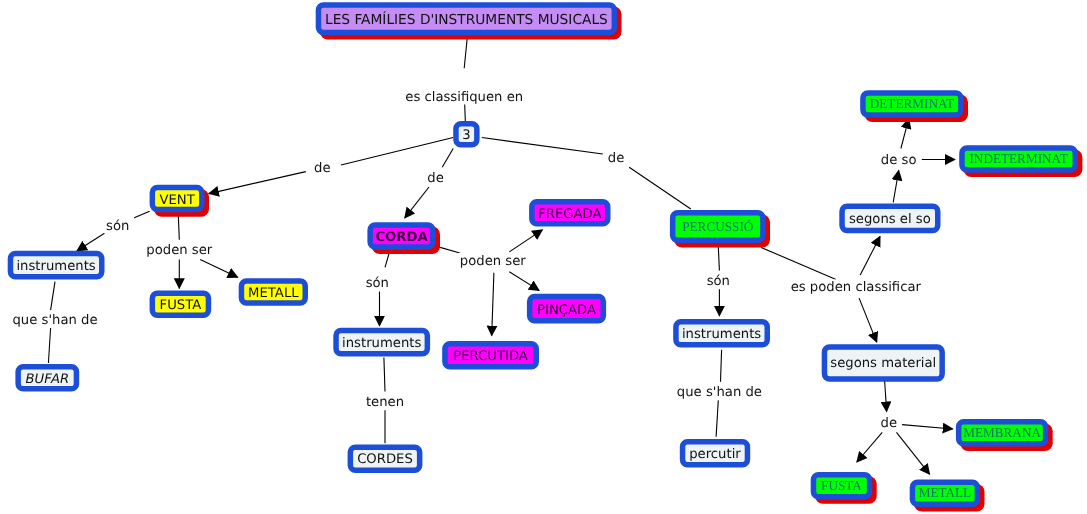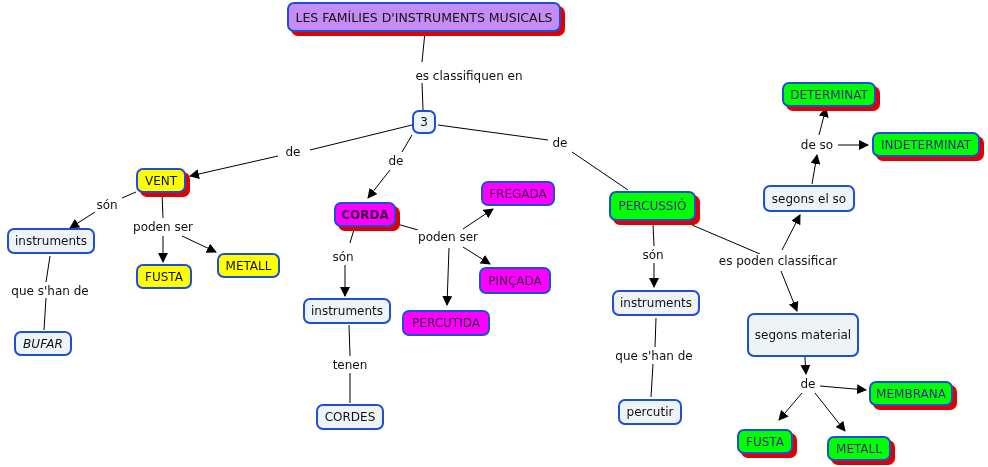--- a/index.html
+++ b/index.html
@@ -1,27 +1,27 @@
 <!DOCTYPE html>
 <html><head>
 <meta charset="utf-8">
 <style>
   html, body { margin:0; padding:0; background:#ffffff; }
   body { width:988px; height:467px; position:relative; overflow:hidden;
          font-family:"DejaVu Sans", sans-serif; }
   svg { position:absolute; left:0; top:0; }
-  .node { position:absolute; box-sizing:border-box; border:2px solid #1d4ed8;
+  .node { position:absolute; box-sizing:border-box; border:5px solid #1d4ed8;
           border-radius:7px; display:flex; align-items:center; justify-content:center;
           font-size:12px; color:#111; white-space:nowrap; }
   .node.shadow { box-shadow:4px 4px 0 #e00000; }
   .n-plain { background:#eef3f5; }
   .n-title { background:#c58cf5; }
   .n-yellow { background:#ffff00; }
   .n-magenta { background:#ff00ff; color:#3a0040; }
-  .n-green { background:#00ff00; color:#4c1d95; }
+  .n-green { background:#00ff00; color:#0f766e;font-family:Liberation Serif, serif; }
   .lbl { position:absolute; font-size:12px; color:#111; background:#fff;
          white-space:nowrap; transform:translate(-50%,-50%); padding:0 2px; }
 </style>
 </head>
 <body>
 
 <svg width="988" height="467">
   <defs>
     <marker id="arr" markerWidth="10" markerHeight="10" refX="9" refY="5" orient="auto" markerUnits="userSpaceOnUse">
       <path d="M0,0 L10,5 L0,10 z" fill="#000"></path>
@@ -71,21 +71,21 @@
     <line x1="838" y1="145" x2="868" y2="145" marker-end="url(#arr)"></line>
 
     <line x1="804" y1="343" x2="806" y2="374" marker-end="url(#arr)"></line>
     <line x1="820" y1="386" x2="866" y2="390" marker-end="url(#arr)"></line>
     <line x1="802" y1="393" x2="779" y2="420" marker-end="url(#arr)"></line>
     <line x1="815" y1="393" x2="845" y2="431" marker-end="url(#arr)"></line>
   </g>
 </svg>
 
 <div class="node n-title shadow" style="left:287px;top:2px;width:274px;height:30px;font-size:12.5px;">LES FAMÍLIES D'INSTRUMENTS MUSICALS</div>
-<div class="lbl" style="left:422px;top:76px;margin-left:47px;">es classifiquen en</div>
+<div class="lbl" style="left:422px;top:88px;">es classifiquen en</div>
 <div class="node n-plain" style="left:412px;top:110px;width:24px;height:24px;">3</div>
 
 <div class="lbl" style="left:293px;top:152px;">de</div>
 <div class="lbl" style="left:396px;top:161px;">de</div>
 <div class="lbl" style="left:560px;top:143px;">de</div>
 
 <div class="node n-yellow shadow" style="left:136px;top:168px;width:50px;height:25px;">VENT</div>
 <div class="lbl" style="left:107px;top:205px;">són</div>
 <div class="node n-plain" style="left:7px;top:228px;width:88px;height:26px;">instruments</div>
 <div class="lbl" style="left:50px;top:291px;">que s'han de</div>
@@ -109,17 +109,17 @@
 <div class="node n-plain" style="left:612px;top:290px;width:88px;height:26px;">instruments</div>
 <div class="lbl" style="left:654px;top:356px;">que s'han de</div>
 <div class="node n-plain" style="left:618px;top:399px;width:64px;height:26px;">percutir</div>
 <div class="lbl" style="left:778px;top:261px;">es poden classificar</div>
 
 <div class="node n-plain" style="left:763px;top:185px;width:92px;height:27px;">segons el so</div>
 <div class="lbl" style="left:817px;top:145px;">de so</div>
 <div class="node n-green shadow" style="left:782px;top:82px;width:94px;height:25px;">DETERMINAT</div>
 <div class="node n-green shadow" style="left:872px;top:132px;width:108px;height:25px;">INDETERMINAT</div>
 
-<div class="node n-plain" style="left:747px;top:313px;width:112px;height:44px;">segons material</div>
+<div class="node n-plain" style="left:747px;top:313px;width:112px;height:34px;">segons material</div>
 <div class="lbl" style="left:808px;top:384px;">de</div>
 <div class="node n-green shadow" style="left:869px;top:381px;width:84px;height:25px;">MEMBRANA</div>
 <div class="node n-green shadow" style="left:737px;top:429px;width:56px;height:25px;">FUSTA</div>
 <div class="node n-green shadow" style="left:827px;top:436px;width:64px;height:25px;">METALL</div>
 
 </body></html>

